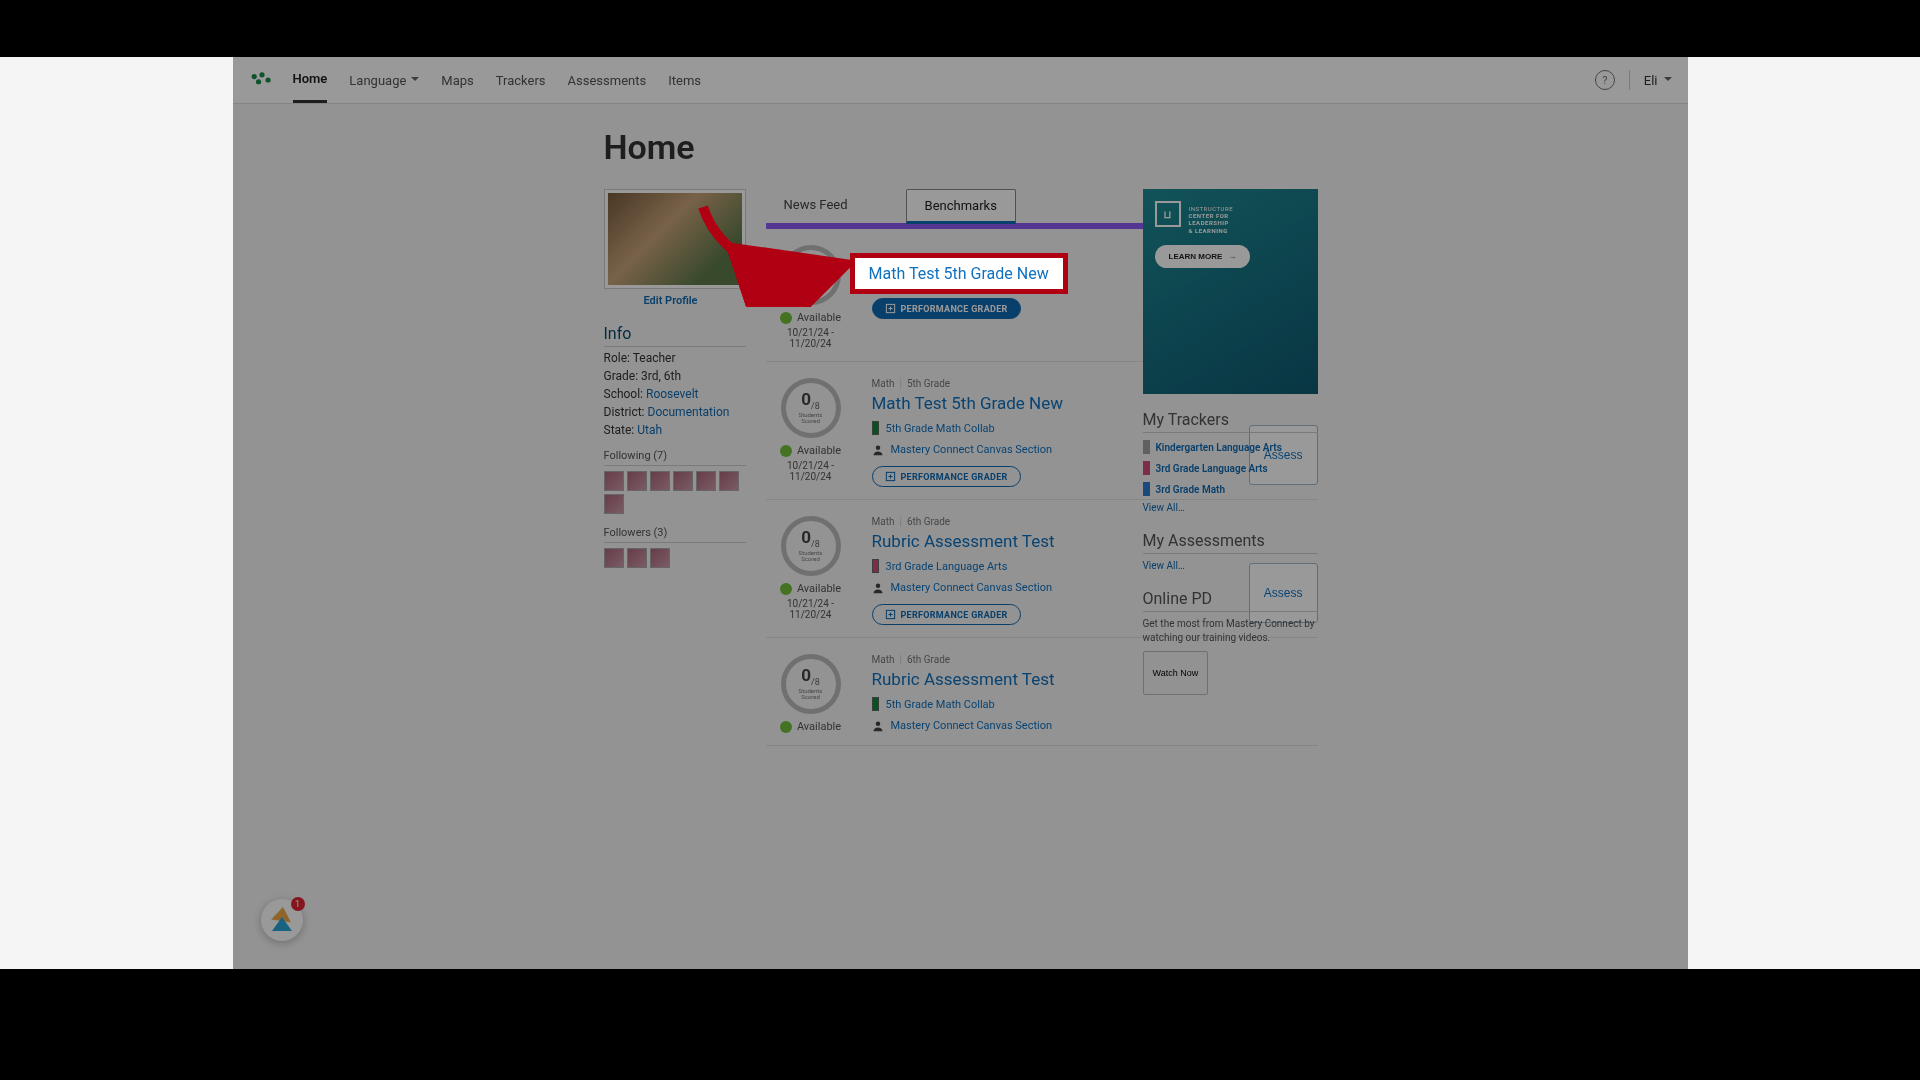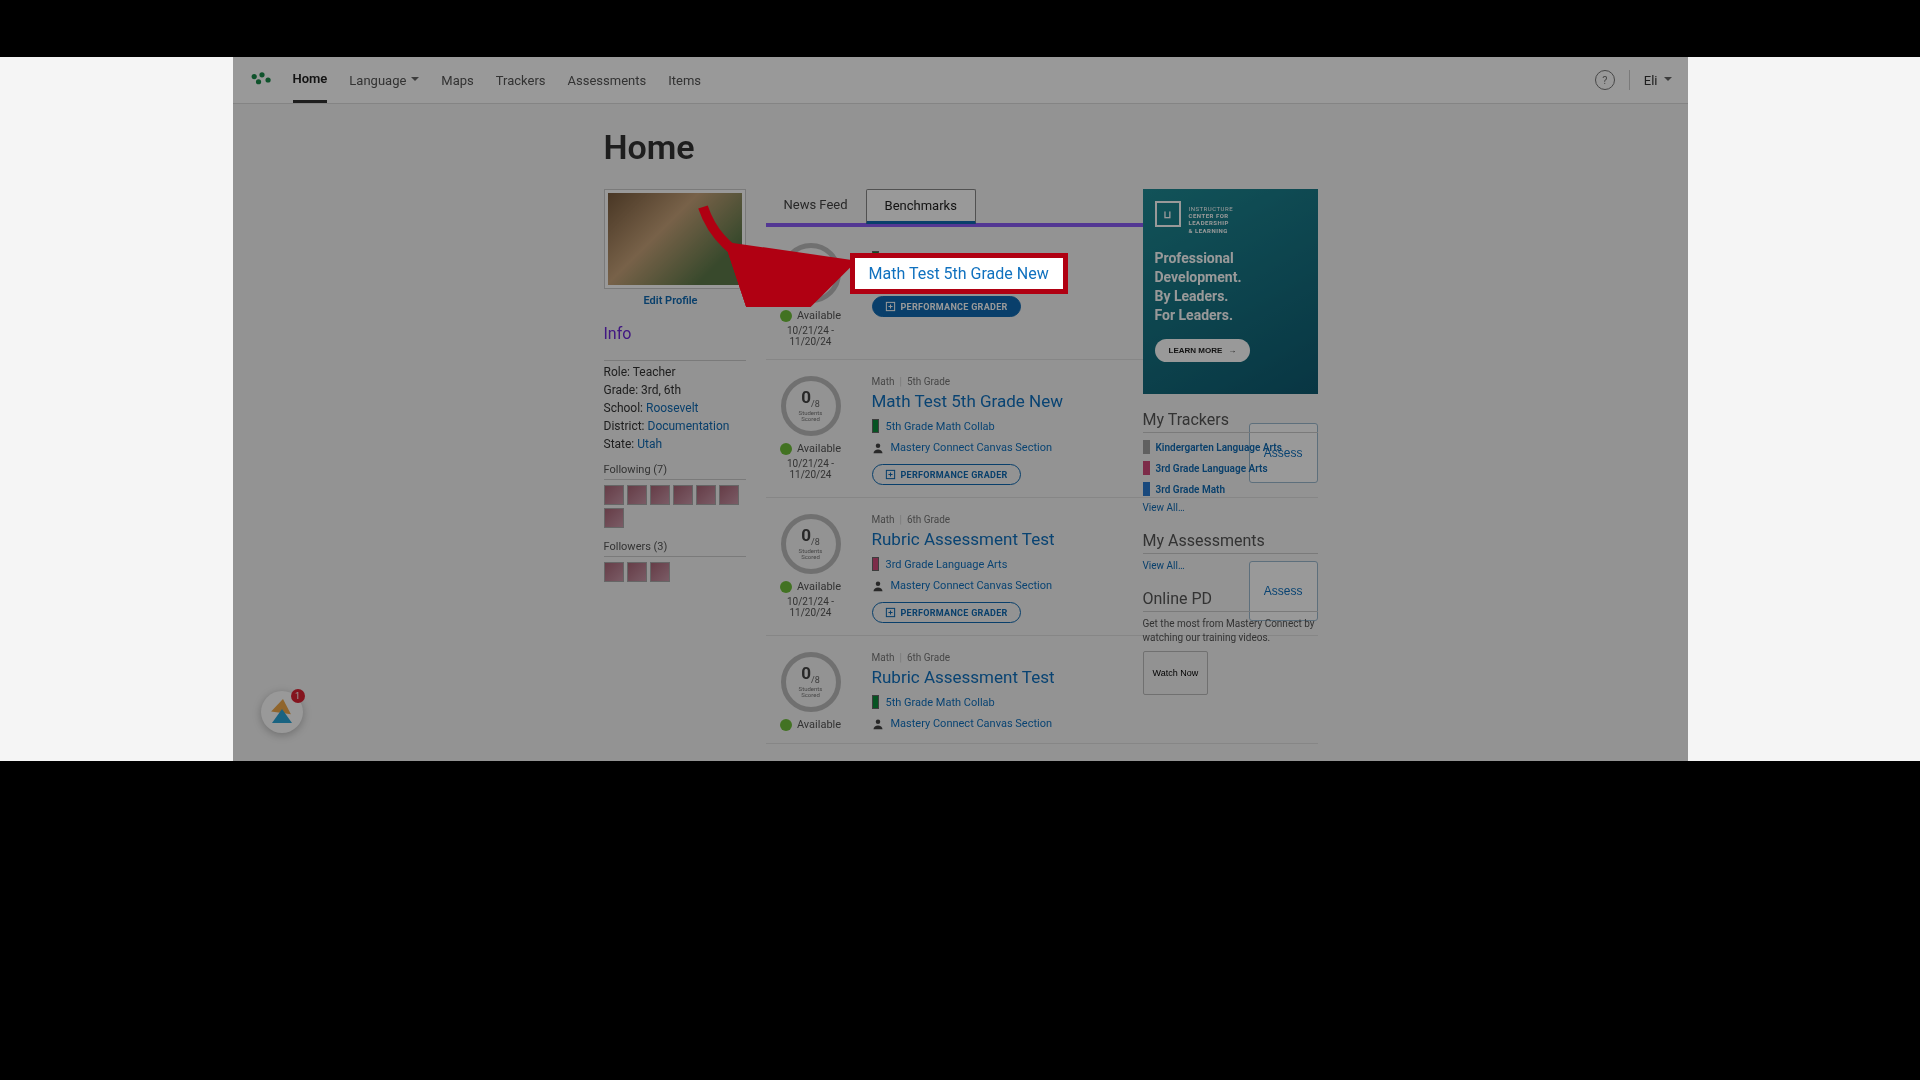--- a/index.html
+++ b/index.html
@@ -1,20 +1,20 @@
 <!DOCTYPE html>
 <html><head>
 <meta charset="utf-8">
 <style>
   * { box-sizing: border-box; margin: 0; padding: 0; }
   body { font-family: -apple-system, "Segoe UI", Roboto, Arial, sans-serif; background: #f5f5f5; color: #333; }
   .letterbox-top, .letterbox-bottom { background:#000; width:100%; }
   .letterbox-top { height:57px; }
   .letterbox-bottom { height:319px; }
-  .viewport { width:1455px; height:704px; margin:0 auto; background:#f5f5f5; position:relative; overflow:hidden; }
+  .viewport { width:1455px; height:912px; margin:0 auto; background:#f5f5f5; position:relative; overflow:hidden; }
   .stage { position:absolute; inset:0; background:#f5f5f5; }
 
   
   .topnav { height:47px; background:#fff; border-bottom:1px solid #ddd; display:flex; align-items:center; padding:0 16px; }
   .logo { width:26px; height:18px; margin-right:18px; position:relative; }
   .logo svg { display:block; }
   .navlinks { display:flex; gap:22px; align-items:center; }
   .navlinks a { color:#555; text-decoration:none; font-size:13px; padding:14px 0; cursor:pointer; }
   .navlinks a.active { color:#222; font-weight:600; border-bottom:3px solid #333; }
   .navlinks .caret::after { content:""; display:inline-block; margin-left:5px; border:4px solid transparent; border-top-color:#666; vertical-align:middle; }
@@ -25,32 +25,32 @@
   .user::after { content:""; display:inline-block; margin-left:6px; border:4px solid transparent; border-top-color:#666; vertical-align:middle; }
   .page-title { position:absolute; left:371px; top:70px; font-size:34px; font-weight:600; color:#333; }
 
   .main3 { position:absolute; left:371px; top:132px; width:714px; display:flex; gap:20px; }
 
   
   .profile-col { width:142px; }
   .avatar-frame { border:1px solid #ccc; padding:3px; background:#fff; }
   .avatar { width:100%; height:92px; background:linear-gradient(135deg,#7a5c3e,#c8a37a 40%,#5e7a4a 80%); }
   .edit-link { color:#0f6ab3; font-size:11px; font-weight:600; margin-top:5px; display:inline-block; cursor:pointer;padding-left:40px; }
-  .info-h { font-size:16px; color:#6d28d9; margin-top:16px; border-bottom:1px solid #ccc; padding-bottom:17px; }
+  .info-h { font-size:16px; color:#0c4a6e; margin-top:16px; border-bottom:1px solid #ccc; padding-bottom:3px; }
   .info-row { font-size:12px; color:#333; margin-top:4px; }
   .info-row .k { color:#333; }
   .info-row a { color:#0f6ab3; text-decoration:none; }
   .follow-h { font-size:11px; font-weight:600; color:#0f6ab3; margin-top:12px; border-bottom:1px solid #ccc; padding-bottom:3px; cursor:pointer; }
   .follow-h span { color:#555; font-weight:400; }
   .avrow { display:flex; flex-wrap:wrap; gap:3px; margin-top:5px; }
   .mini { width:20px; height:20px; background:linear-gradient(135deg,#a67,#c9a); border:1px solid #aaa; cursor:pointer; }
 
   
   .feed-col { flex:1; min-width:360px; }
-  .tabs { display:flex; border-bottom:4px solid #8b5cf6; }
+  .tabs { display:flex; border-bottom:6px solid #8b5cf6;gap:40px; }
   .tab { padding:8px 18px; font-size:13px; color:#444; cursor:pointer; }
   .tab.active { border:1px solid #888; border-bottom:3px solid #0f6ab3; color:#222; border-radius:2px 2px 0 0; margin-bottom:-1px; background:#fff; }
   .card { display:flex; gap:16px; padding:16px 0 12px; border-bottom:1px solid #e0e0e0; position:relative; }
   .gauge-wrap { width:90px; text-align:center; }
   .gauge { width:60px; height:60px; border:5px solid #bbb; border-radius:50%; margin:0 auto; display:flex; flex-direction:column; align-items:center; justify-content:center; }
   .gauge .big { font-size:17px; font-weight:700; color:#444; line-height:1; }
   .gauge .big sub { font-size:9px; font-weight:400; color:#666; }
   .gauge .sub { font-size:6px; color:#777; line-height:1.1; }
   .avail { display:flex; align-items:center; justify-content:center; gap:5px; margin-top:6px; font-size:11px; color:#555; }
   .avail .dot { width:12px; height:12px; background:#6fbf3a; border-radius:50%; }
@@ -312,23 +312,20 @@
           </div>
       </div>
     </div>
 
     <div class="right-col">
       <div class="promo">
         <div class="plogo">⊔</div>
         <div class="pbrand">
           <span>INSTRUCTURE</span><br><b><span>CENTER FOR</span><br><span>LEADERSHIP</span><br><span>&amp; LEARNING</span></b>
         </div>
-        <div class="ptag">
-          <span>Professional</span><br><span>Development.</span><br><span>By Leaders.</span><br><span>For Leaders.</span>
-        </div>
         <button class="pbtn">
             <span>LEARN MORE</span> 
             <span>→</span>
           </button>
       </div>
 
       <div class="side-h">My Trackers</div>
       <div id="trackers">
           <div class="side-item">
             <span class="chip k"></span>

